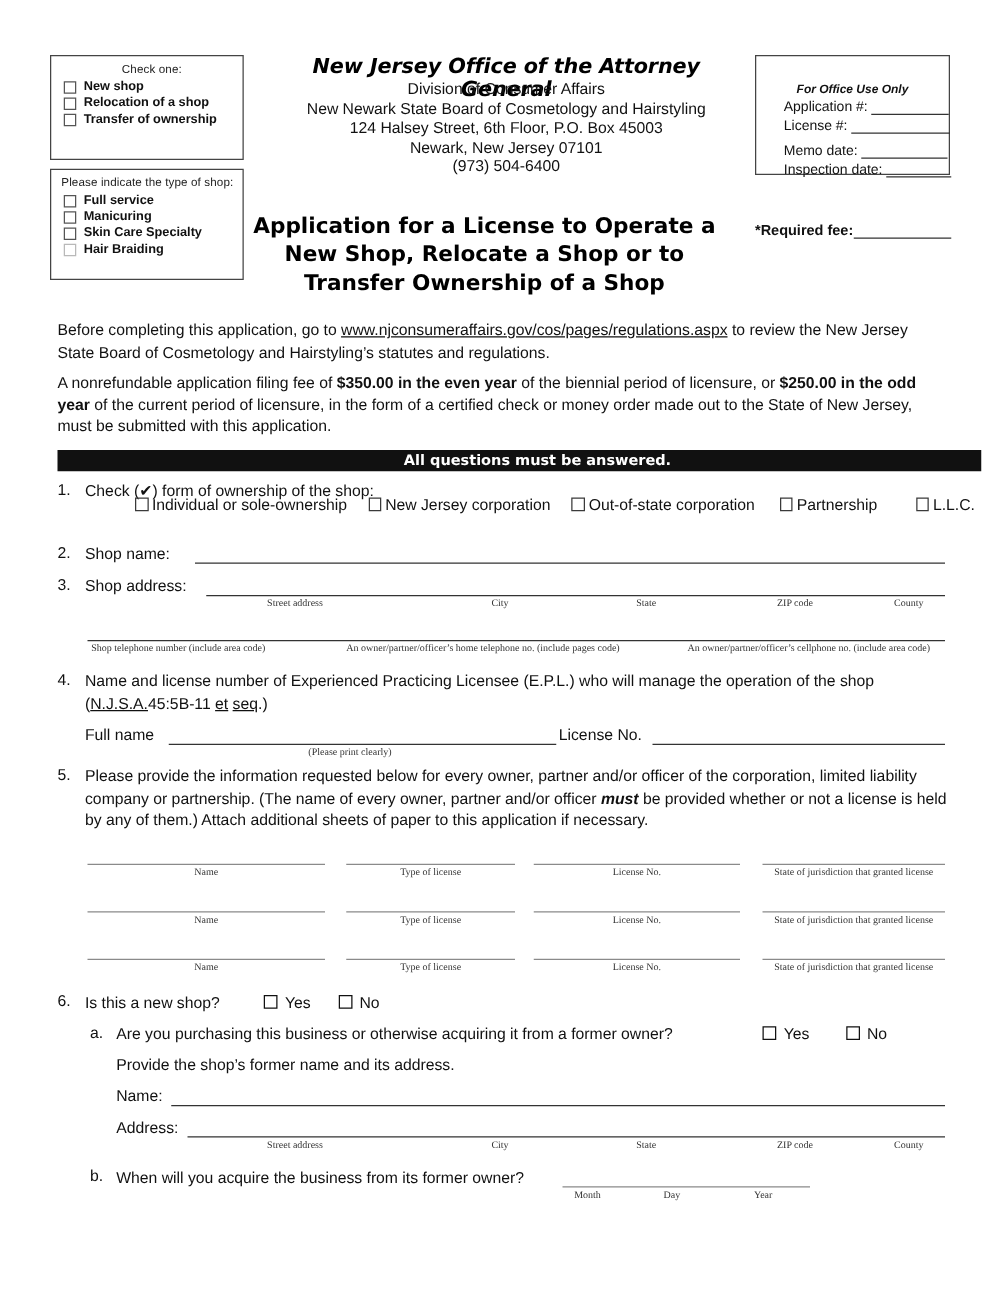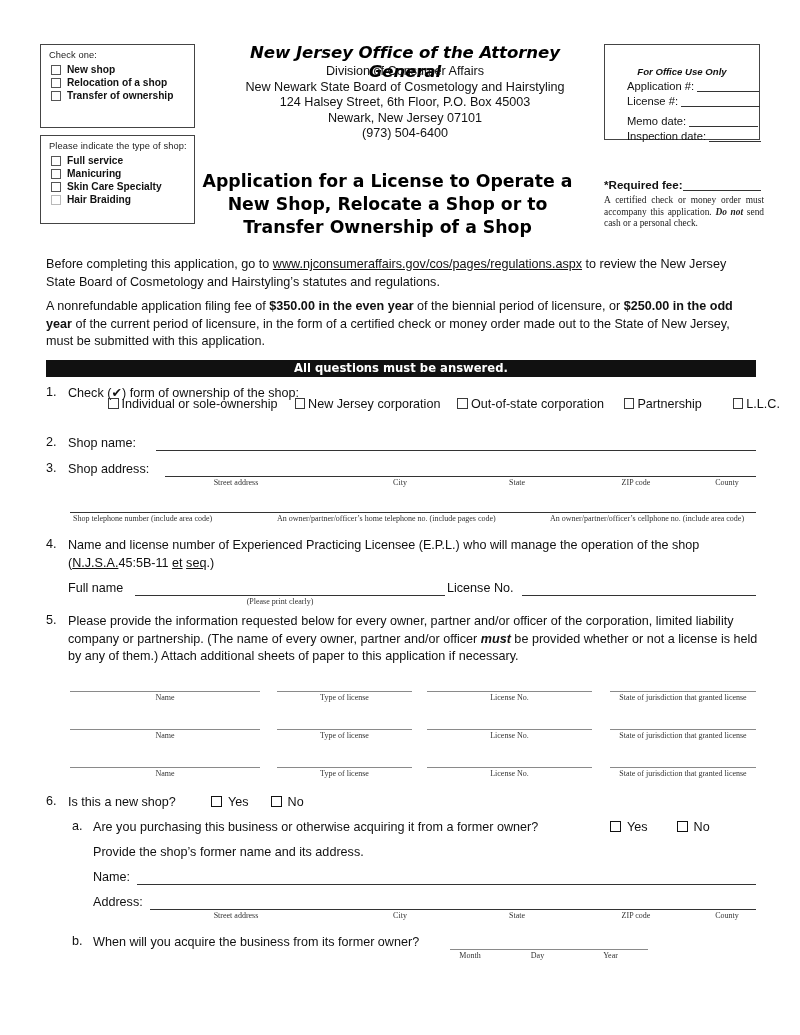--- a/index.html
+++ b/index.html
@@ -24,21 +24,21 @@
   }
 
   .box {
     position: absolute;
     border: 1.3px solid #444;
     box-sizing: border-box;
     background: #fff;
   }
 
   
-  #check-one-box { left: 40px; top: 44px; width: 155px; height: 84px; }
+  #check-one-box { left: 40px; top: 44px; width: 155px; height: 84px; text-align: center; }
   #type-shop-box { left: 40px; top: 135px; width: 155px; height: 89px; }
 
   .box-caption {
     font-size: 9.3px;
     color: #222;
     margin: 5px 0 4px 8px;
     letter-spacing: .1px;
   }
   .ck-row {
     display: flex;
@@ -165,20 +165,21 @@
     position: absolute;
     left: 46px; top: 360px;
     width: 710px; height: 17px;
     background: #111;
     color: #fff;
     font-size: 11.6px;
     font-weight: bold;
     text-align: center;
     line-height: 17px;
     font-family: "DejaVu Sans", sans-serif;
+    padding-left: 29px;
   }
 
   
   .q {
     position: absolute;
     font-size: 12.6px;
     line-height: 17.5px;
     color: #111;
   }
   .qnum {
@@ -299,23 +300,20 @@
 
   <div class="form-title">
     <div>Application for a License to Operate a</div>
     <div>New Shop, Relocate a Shop or to</div>
     <div>Transfer Ownership of a Shop</div>
   </div>
 
   <div class="req-fee">
     <div class="rf-title">
       <span>*Required fee:</span><span class="ul"></span>
-    </div>
-    <div class="rf-body">
-      <span>A certified check or money order must accompany this application. </span><b class="ital">Do not</b><span> send cash or a personal check.</span>
     </div>
   </div>
 
   <div class="para" id="para-1">
     <span>Before completing this application, go to </span><span class="link">www.njconsumeraffairs.gov/cos/pages/regulations.aspx</span><span> to review the New Jersey State Board of Cosmetology and Hairstyling’s statutes and regulations.</span>
   </div>
 
   <div class="para" id="para-2">
     <span>A nonrefundable application filing fee of </span><span class="b">$350.00 in the even year</span><span> of the biennial period of licensure, or </span><span class="b">$250.00 in the odd year</span><span> of the current period of licensure, in the form of a certified check or money order made out to the State of New Jersey, must be submitted with this application.</span>
   </div>

